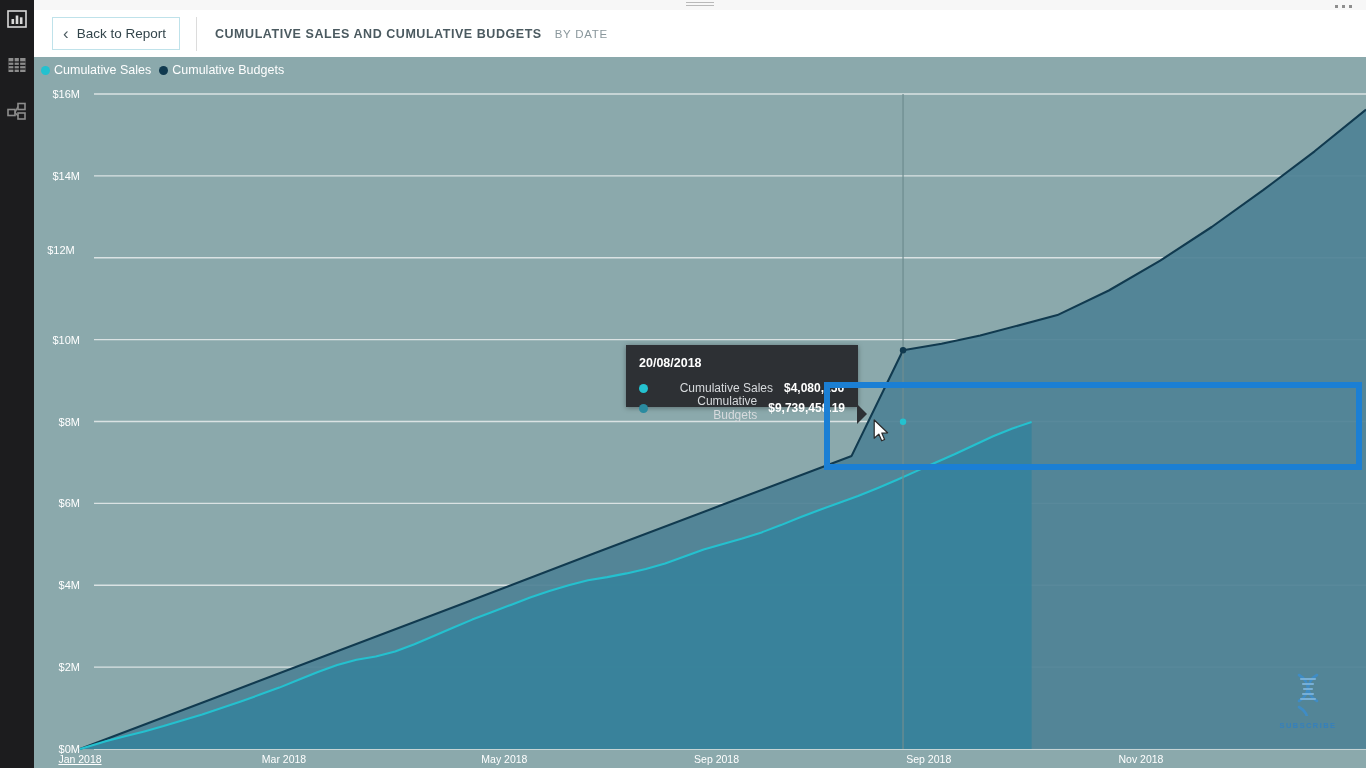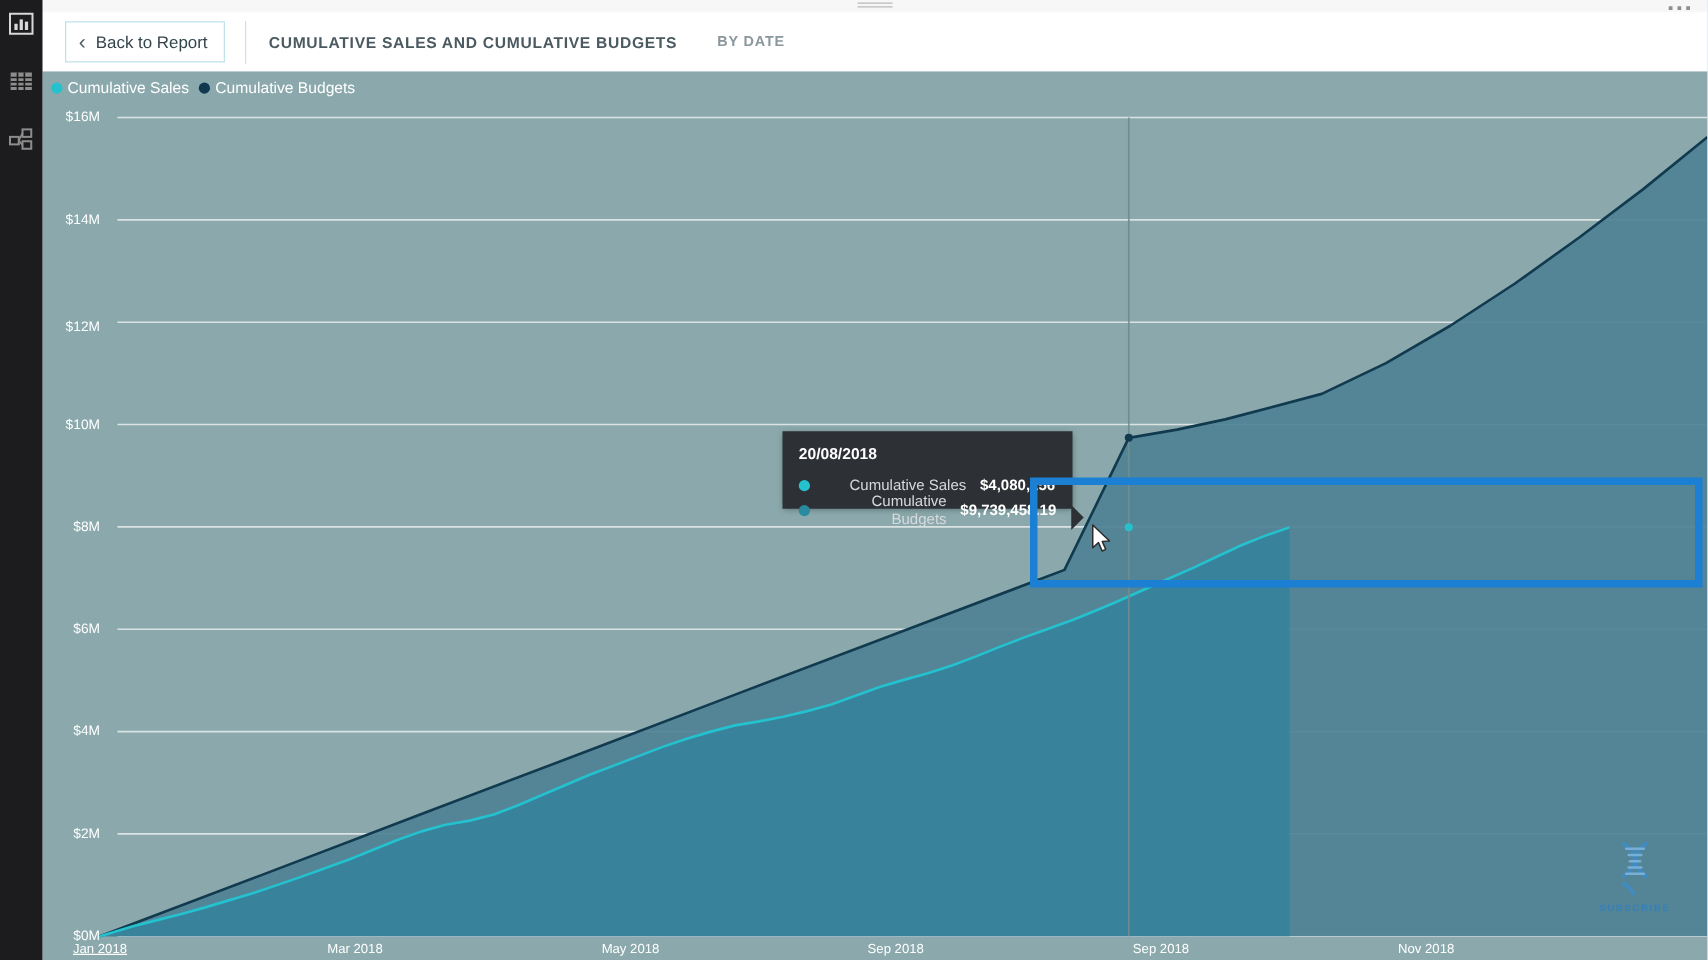--- a/index.html
+++ b/index.html
@@ -60,22 +60,21 @@
   }
   .hdr-divider {
     width: 1px; height: 34px; background: #dcdcdc; margin: 0 18px 0 16px;
   }
   .hdr-title {
     font-size: 12.5px; font-weight: bold; letter-spacing: .55px;
     color: #4b5a60;
   }
   .hdr-sub {
     font-size: 11.5px; letter-spacing: .7px; color: #8a979c;
-    margin-left: 32px;
-    font-weight: bold;
+    margin-left: 13px;
   }
 
   
   .canvas {
     position: absolute; left: 34px; top: 57px; width: 1332px; height: 711px;
     background: #8ba9ac; overflow: hidden;
   }
   .legend {
     position: absolute; left: 7px; top: 6px; display: flex;
     align-items: center; gap: 8px; z-index: 12;
@@ -239,21 +238,21 @@
           <circle cx="869.04" cy="364.7882409375" r="3.2" fill="#24c1cf"></circle>
         </svg>
       </div>
     <div id="ylabels">
         <div class="ylab" style="top: 692px;">$0M</div>
         <div class="ylab" style="top: 610.125px;">$2M</div>
         <div class="ylab" style="top: 528.25px;">$4M</div>
         <div class="ylab" style="top: 446.375px;">$6M</div>
         <div class="ylab" style="top: 364.5px;">$8M</div>
         <div class="ylab" style="top: 282.625px;">$10M</div>
-        <div class="ylab" style="top: 205px;">$12M</div>
+        <div class="ylab" style="top: 193px; text-align: center;">$12M</div>
         <div class="ylab" style="top: 118.875px;">$14M</div>
         <div class="ylab" style="top: 37px;">$16M</div>
       </div>
     <div id="xlabels">
         <div class="xlab" style="left: 46px; text-decoration: underline;">Jan 2018</div>
         <div class="xlab" style="left: 250px;">Mar 2018</div>
         <div class="xlab" style="left: 470.38px; margin-top: 32px;">May 2018</div>
         <div class="xlab" style="left: 682.57px;">Sep 2018</div>
         <div class="xlab" style="left: 894.76px;">Sep 2018</div>
         <div class="xlab" style="left: 1106.95px;">Nov 2018</div>

